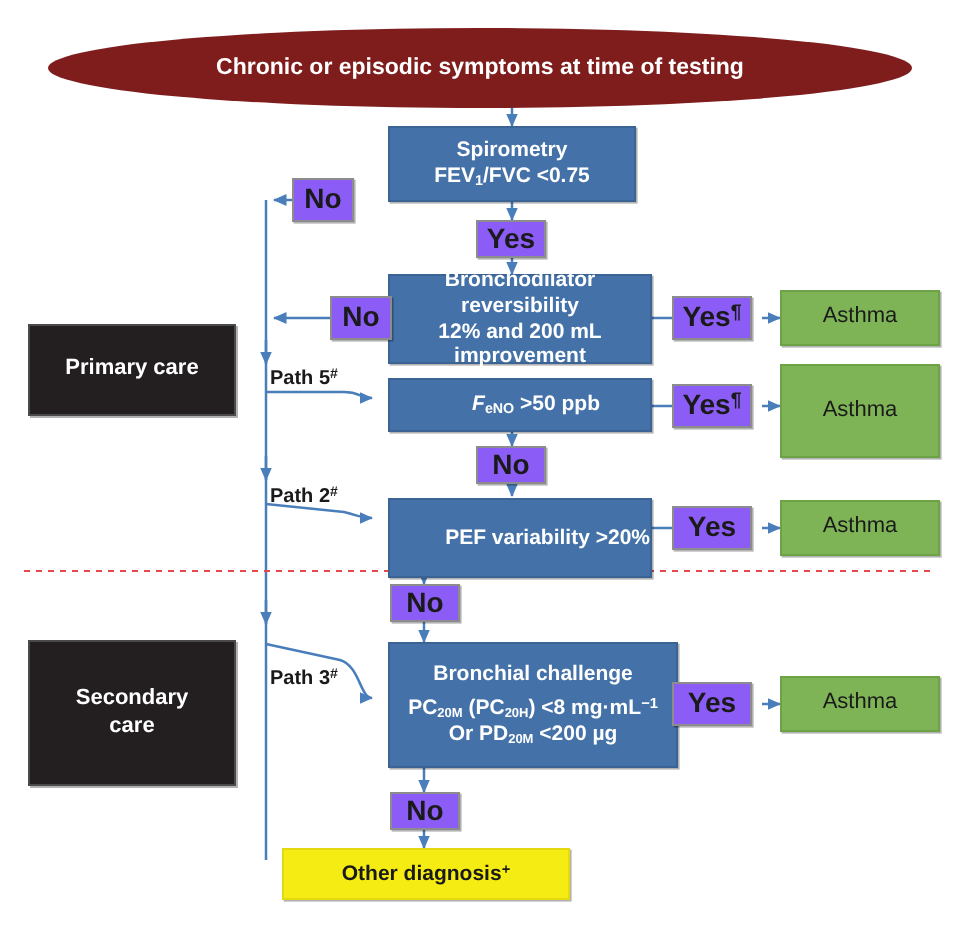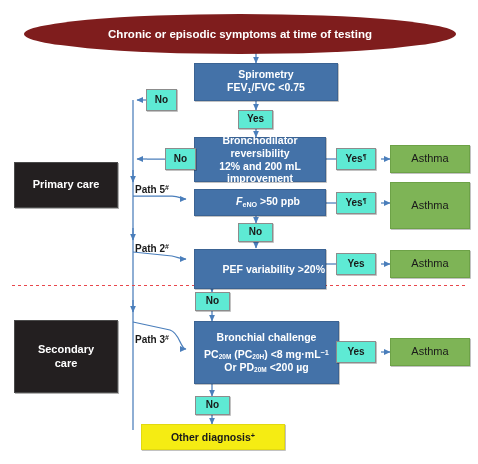--- a/index.html
+++ b/index.html
@@ -54,24 +54,24 @@
   .yellow{
     background:#f5ec13;
     border:1px solid #e2d910;
     color:#1a1a1a;
     font-size:10.5px;
     font-weight:600;
     box-shadow:0.8px 0.8px 0 rgba(0,0,0,.30);
   }
 
   .white{
-    background:#5eead4;
+    background:#8b5cf6;
     border:1px solid #8c8c8c;
     color:#1a1a1a;
-    font-size:10px;
+    font-size:14px;
     font-weight:600;
     box-shadow:0.8px 0.8px 0 rgba(0,0,0,.30);
   }
 
   .black{
     background:#231f20;
     border:1px solid #4a4a4a;
     color:#ffffff;
     font-size:11px;
     font-weight:600;
@@ -165,21 +165,21 @@
 
     </g>
 
     <line x1="12" y1="285.5" x2="466" y2="285.5" stroke="#e8474c" stroke-width="1.1" stroke-dasharray="3 3"></line>
   </svg>
 
   <div class="node ellipse" style="left:24px;top:14px;width:432px;height:40px;">
     <span>Chronic or episodic symptoms at time of testing</span>
   </div>
 
-  <div class="node blue" style="left:194px;top:63px;width:144px;height:38px;">
+  <div class="node blue" style="left:194px;top:63px;width:124px;height:38px;">
     <span class="line1">Spirometry</span>
     <span class="line2"><span>FEV</span><sub>1</sub><span>/FVC &lt;0.75</span></span>
   </div>
 
   <div class="node white" style="left:146px;top:89px;width:31px;height:22px;">
     <span>No</span>
   </div>
 
   <div class="node white" style="left:238px;top:110px;width:35px;height:19px;">
     <span>Yes</span>

